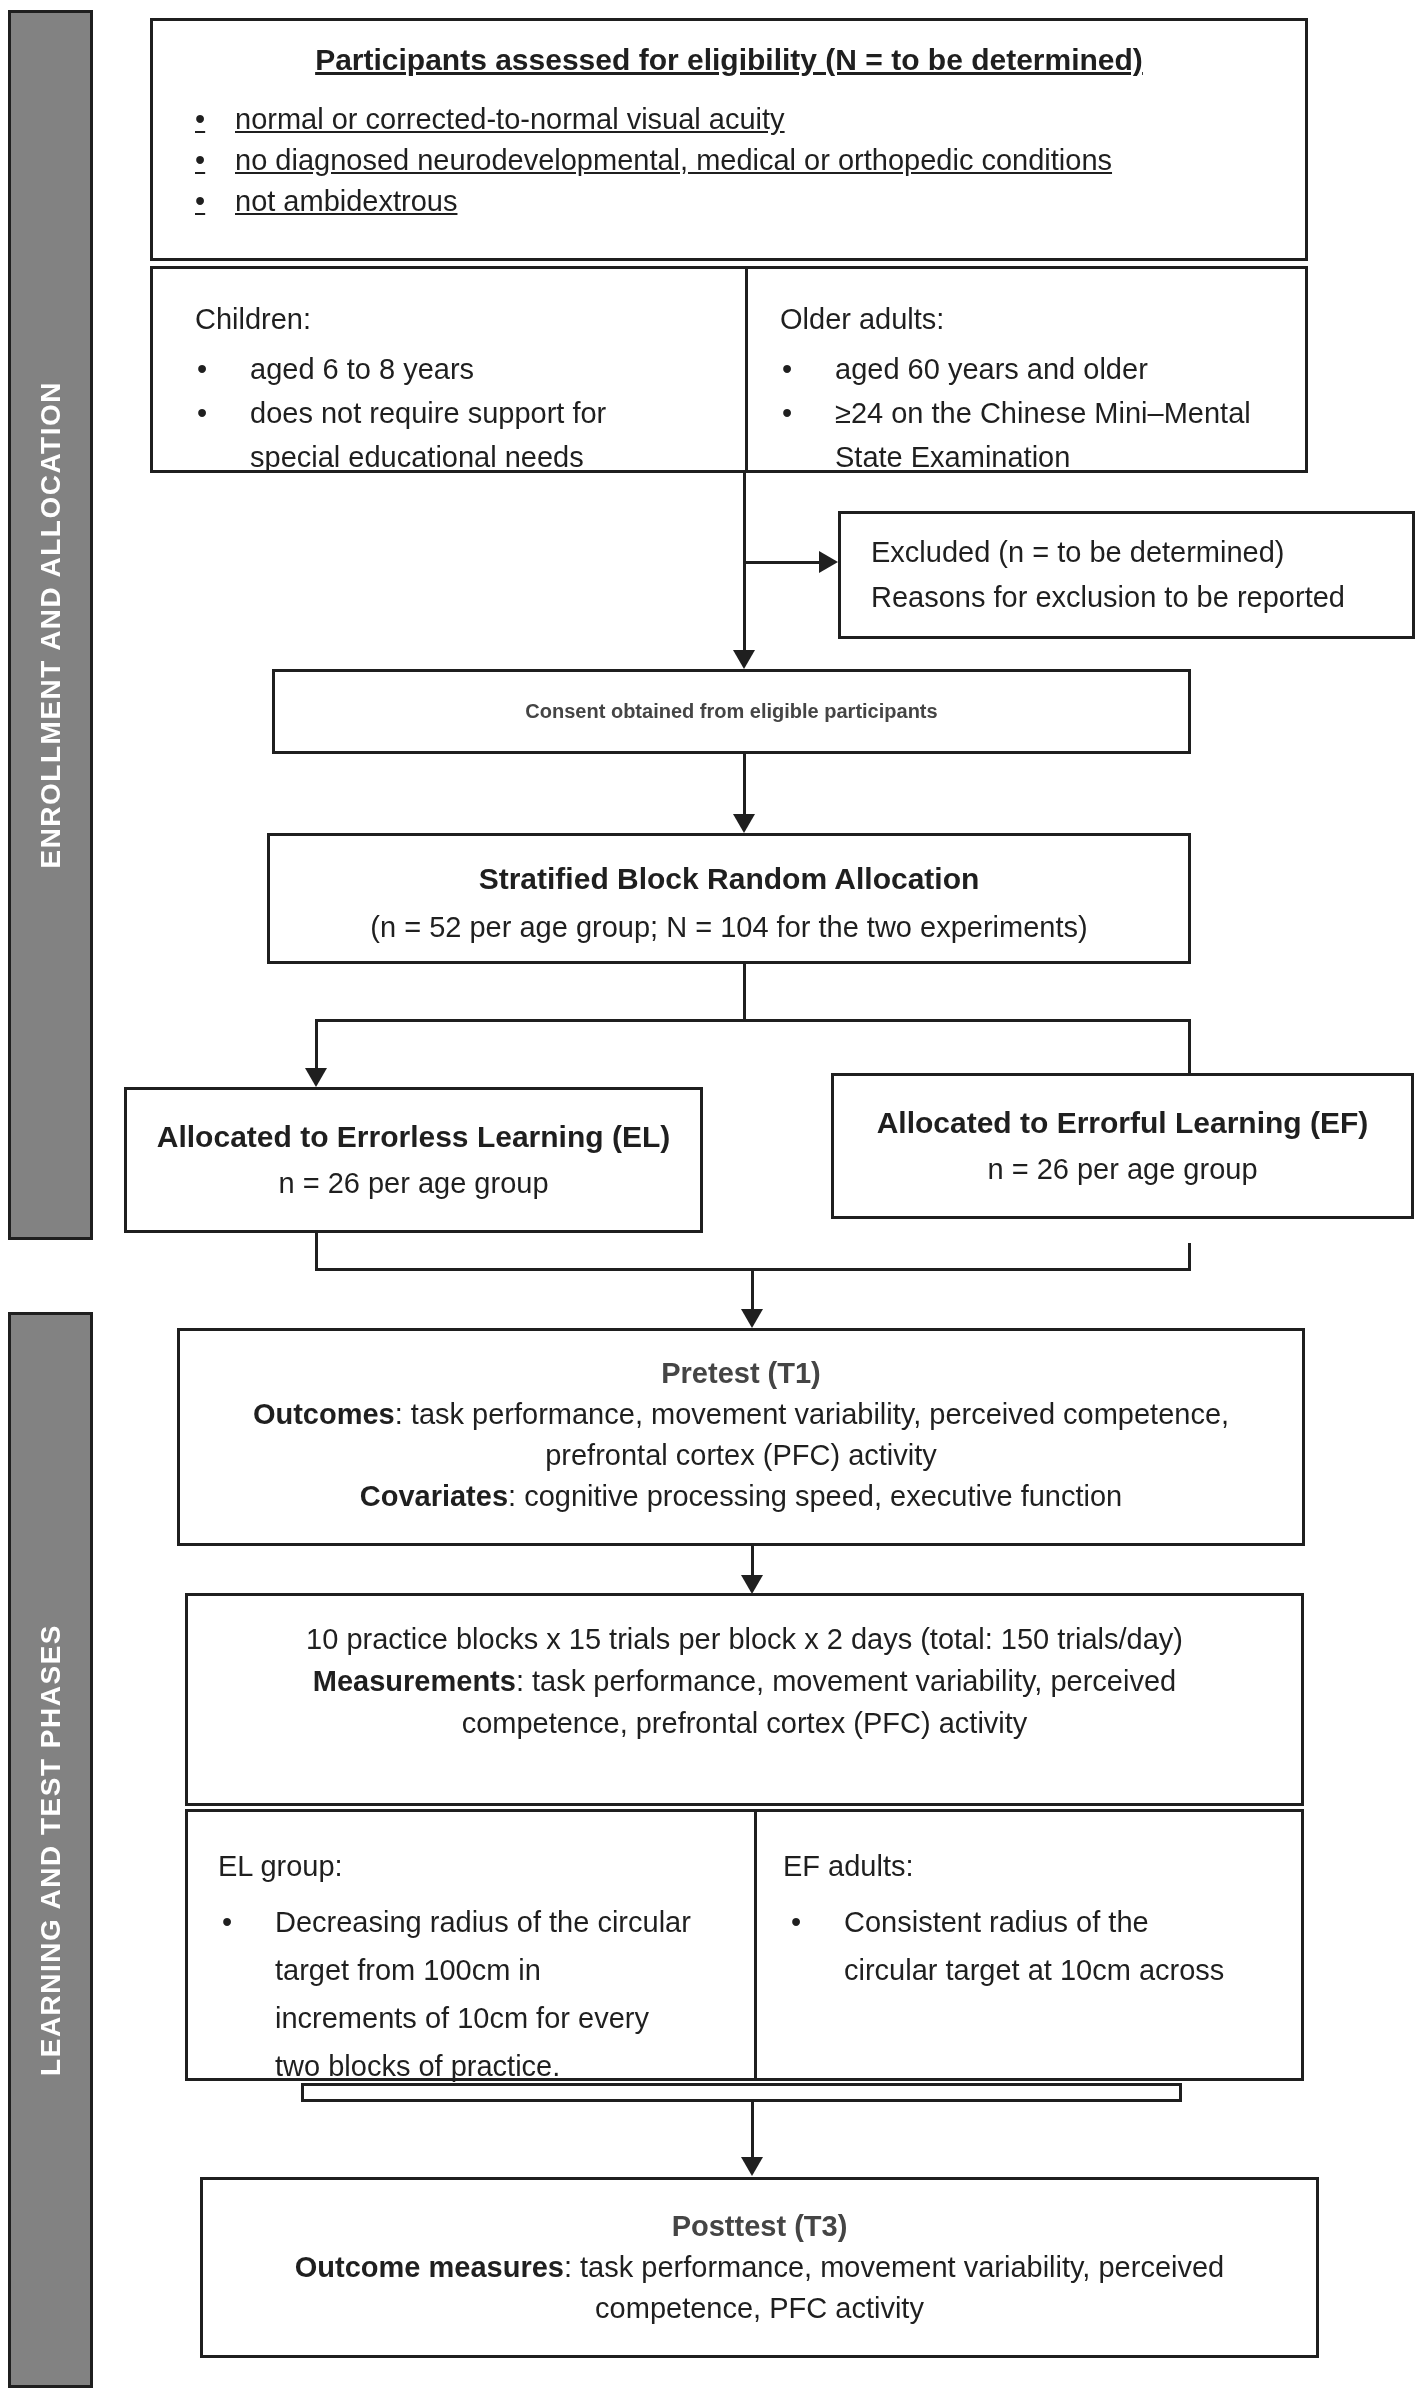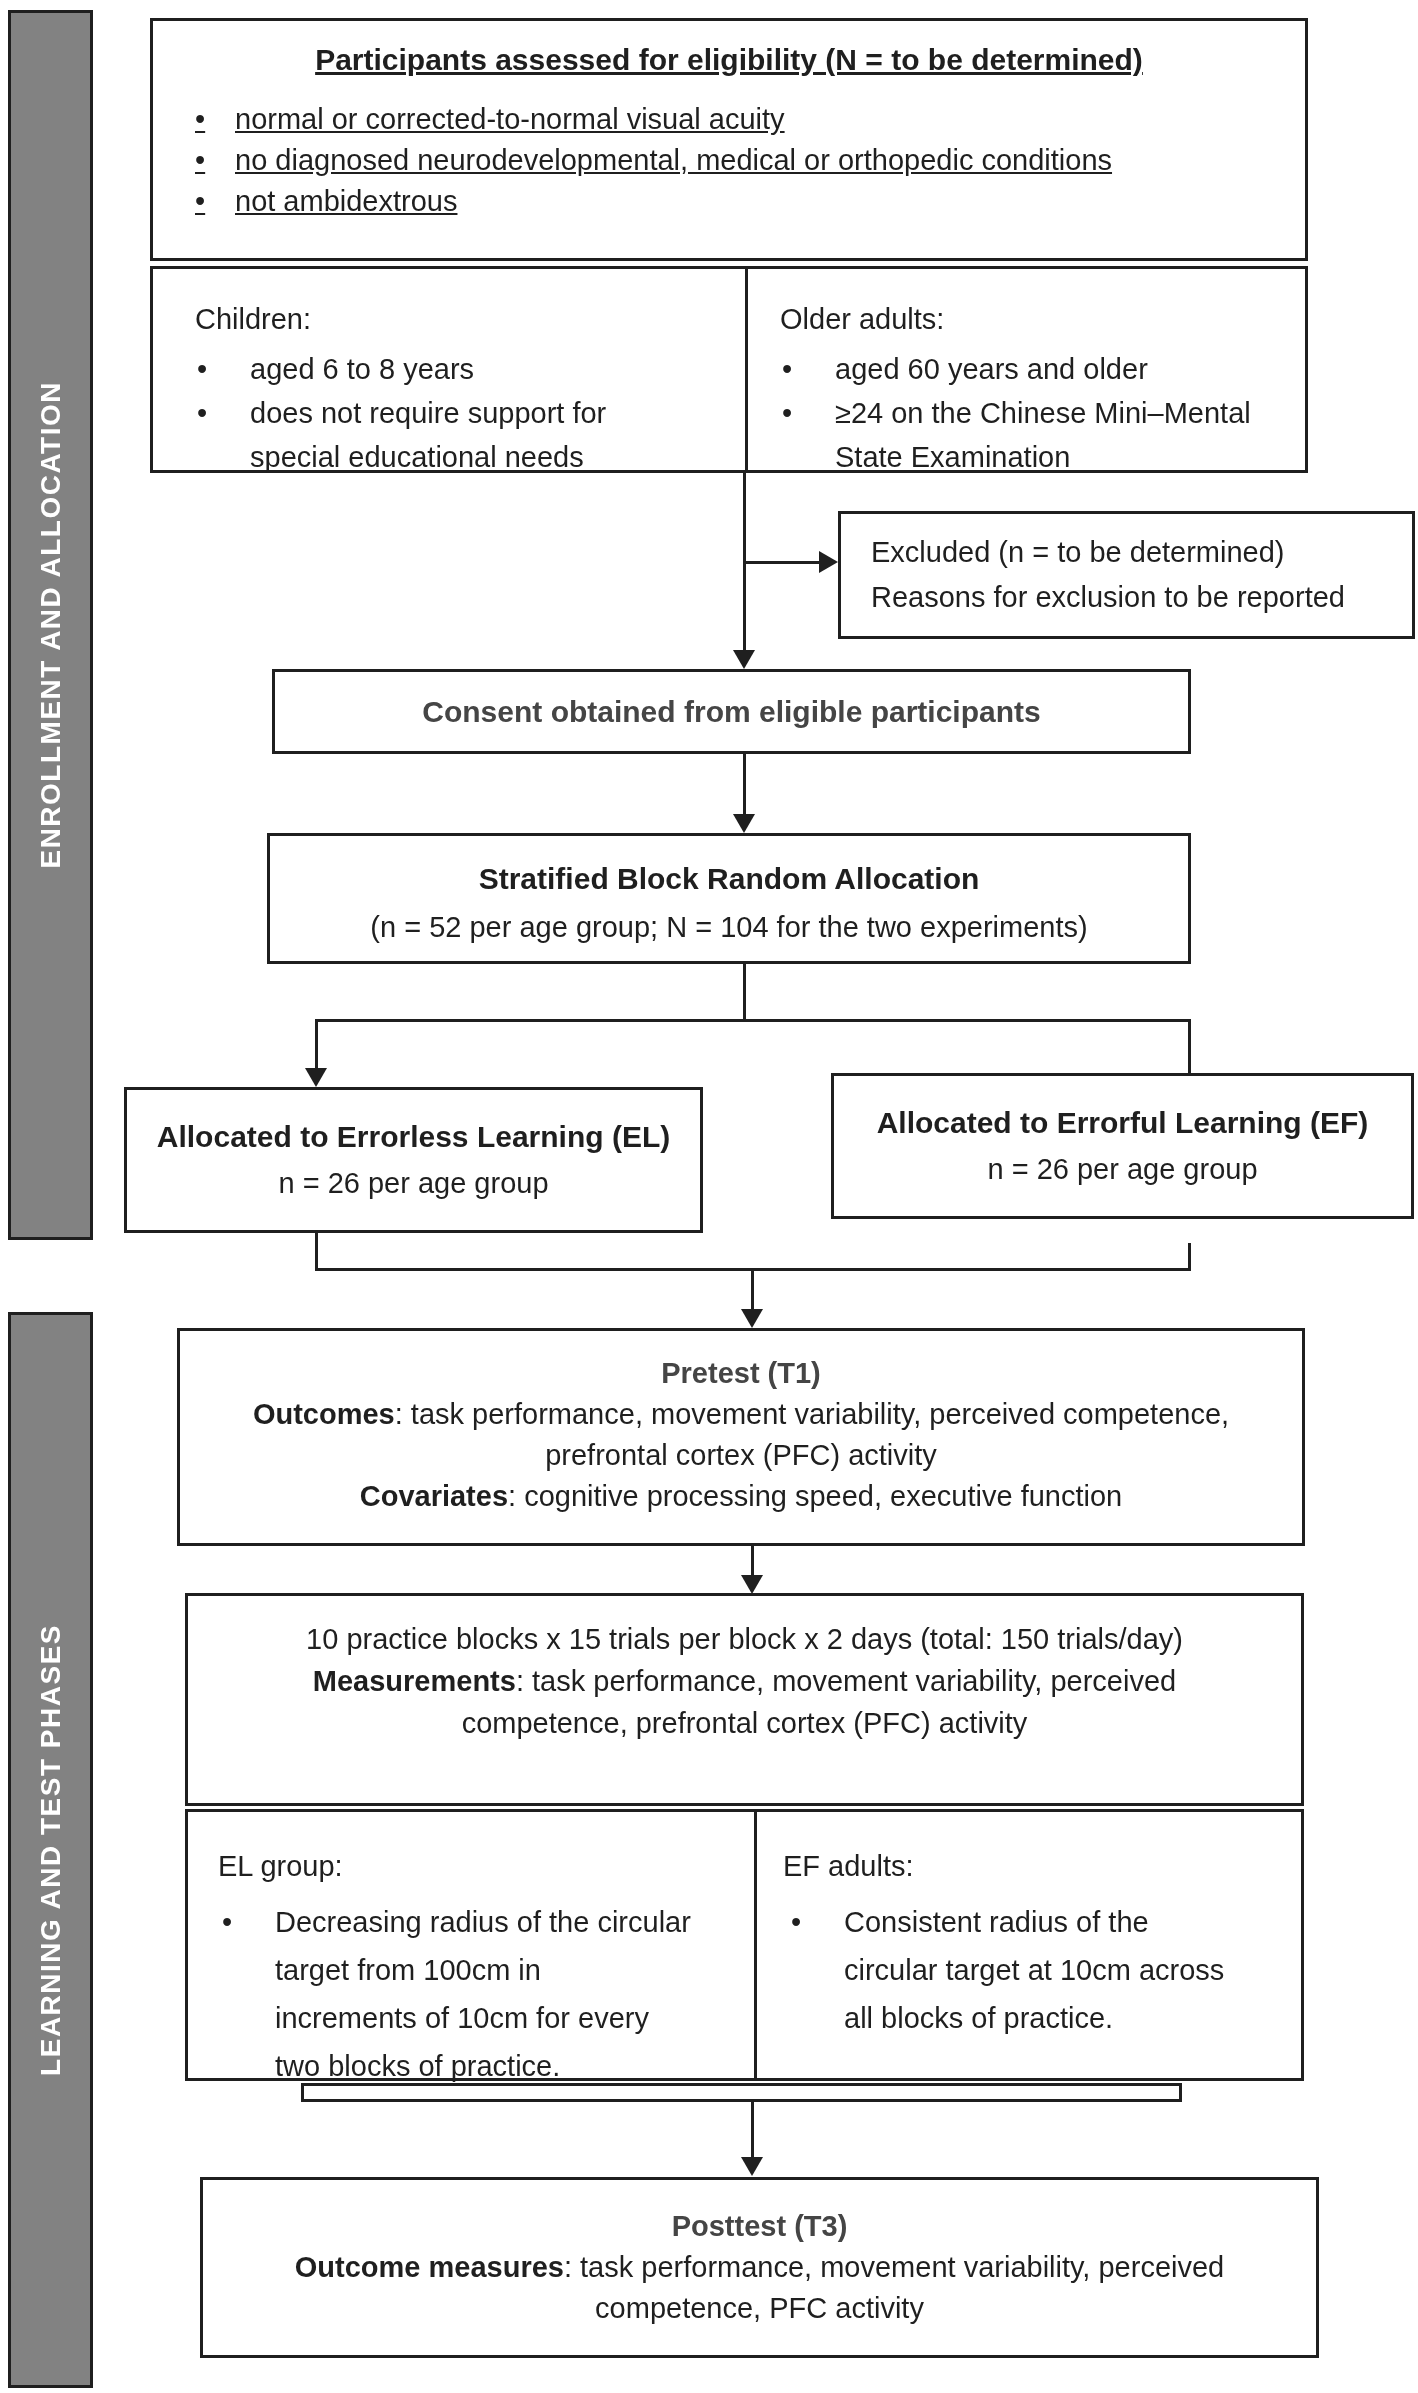--- a/index.html
+++ b/index.html
@@ -57,21 +57,21 @@
   #box-cohorts .col-left  { flex:0 0 592px; padding-left:42px; padding-right:10px; }
   #box-cohorts .col-right { padding-left:32px; padding-right:10px; }
   #box-cohorts .heading { margin-bottom:6px; }
   #box-cohorts .bdot { width:55px; padding-left:2px; }
 
   
   #box-excluded { display:flex; flex-direction:column; justify-content:center; padding-left:30px; line-height:45px; }
 
   
   #box-consent { display:flex; align-items:center; justify-content:center; }
-  #box-consent .t { font-size:30px; }
+  #box-consent .t { font-size:20px; }
 
   
   #box-allocation { padding-top:18px; line-height:49px; }
   #box-allocation .title { font-size:30px; }
 
   
   .alloc { display:flex; flex-direction:column; align-items:center; justify-content:center; line-height:47px; }
   .alloc .title { font-size:30px; }
 
   
@@ -224,21 +224,20 @@
       </div>
     </div>
     <div class="col-divider"></div>
     <div class="col col-right">
       <div class="heading">EF adults:</div>
       <div class="brow">
         <span class="bdot">•</span>
         <span class="btxt">
           <div>Consistent radius of the</div>
           <div>circular target at 10cm across</div>
-          <div>all blocks of practice.</div>
         </span>
       </div>
     </div>
   </div>
 
   <div class="bracket-band" style="left:301px; top:2083px; width:881px; height:19px;"></div>
   <div class="line" style="left:751px; top:2101px; width:3px; height:57px;"></div>
   <div class="arrow-down" style="left:741px; top:2157px;"></div>
 
   <div class="box center" id="box-posttest" style="left:200px; top:2177px; width:1119px; height:181px;">

